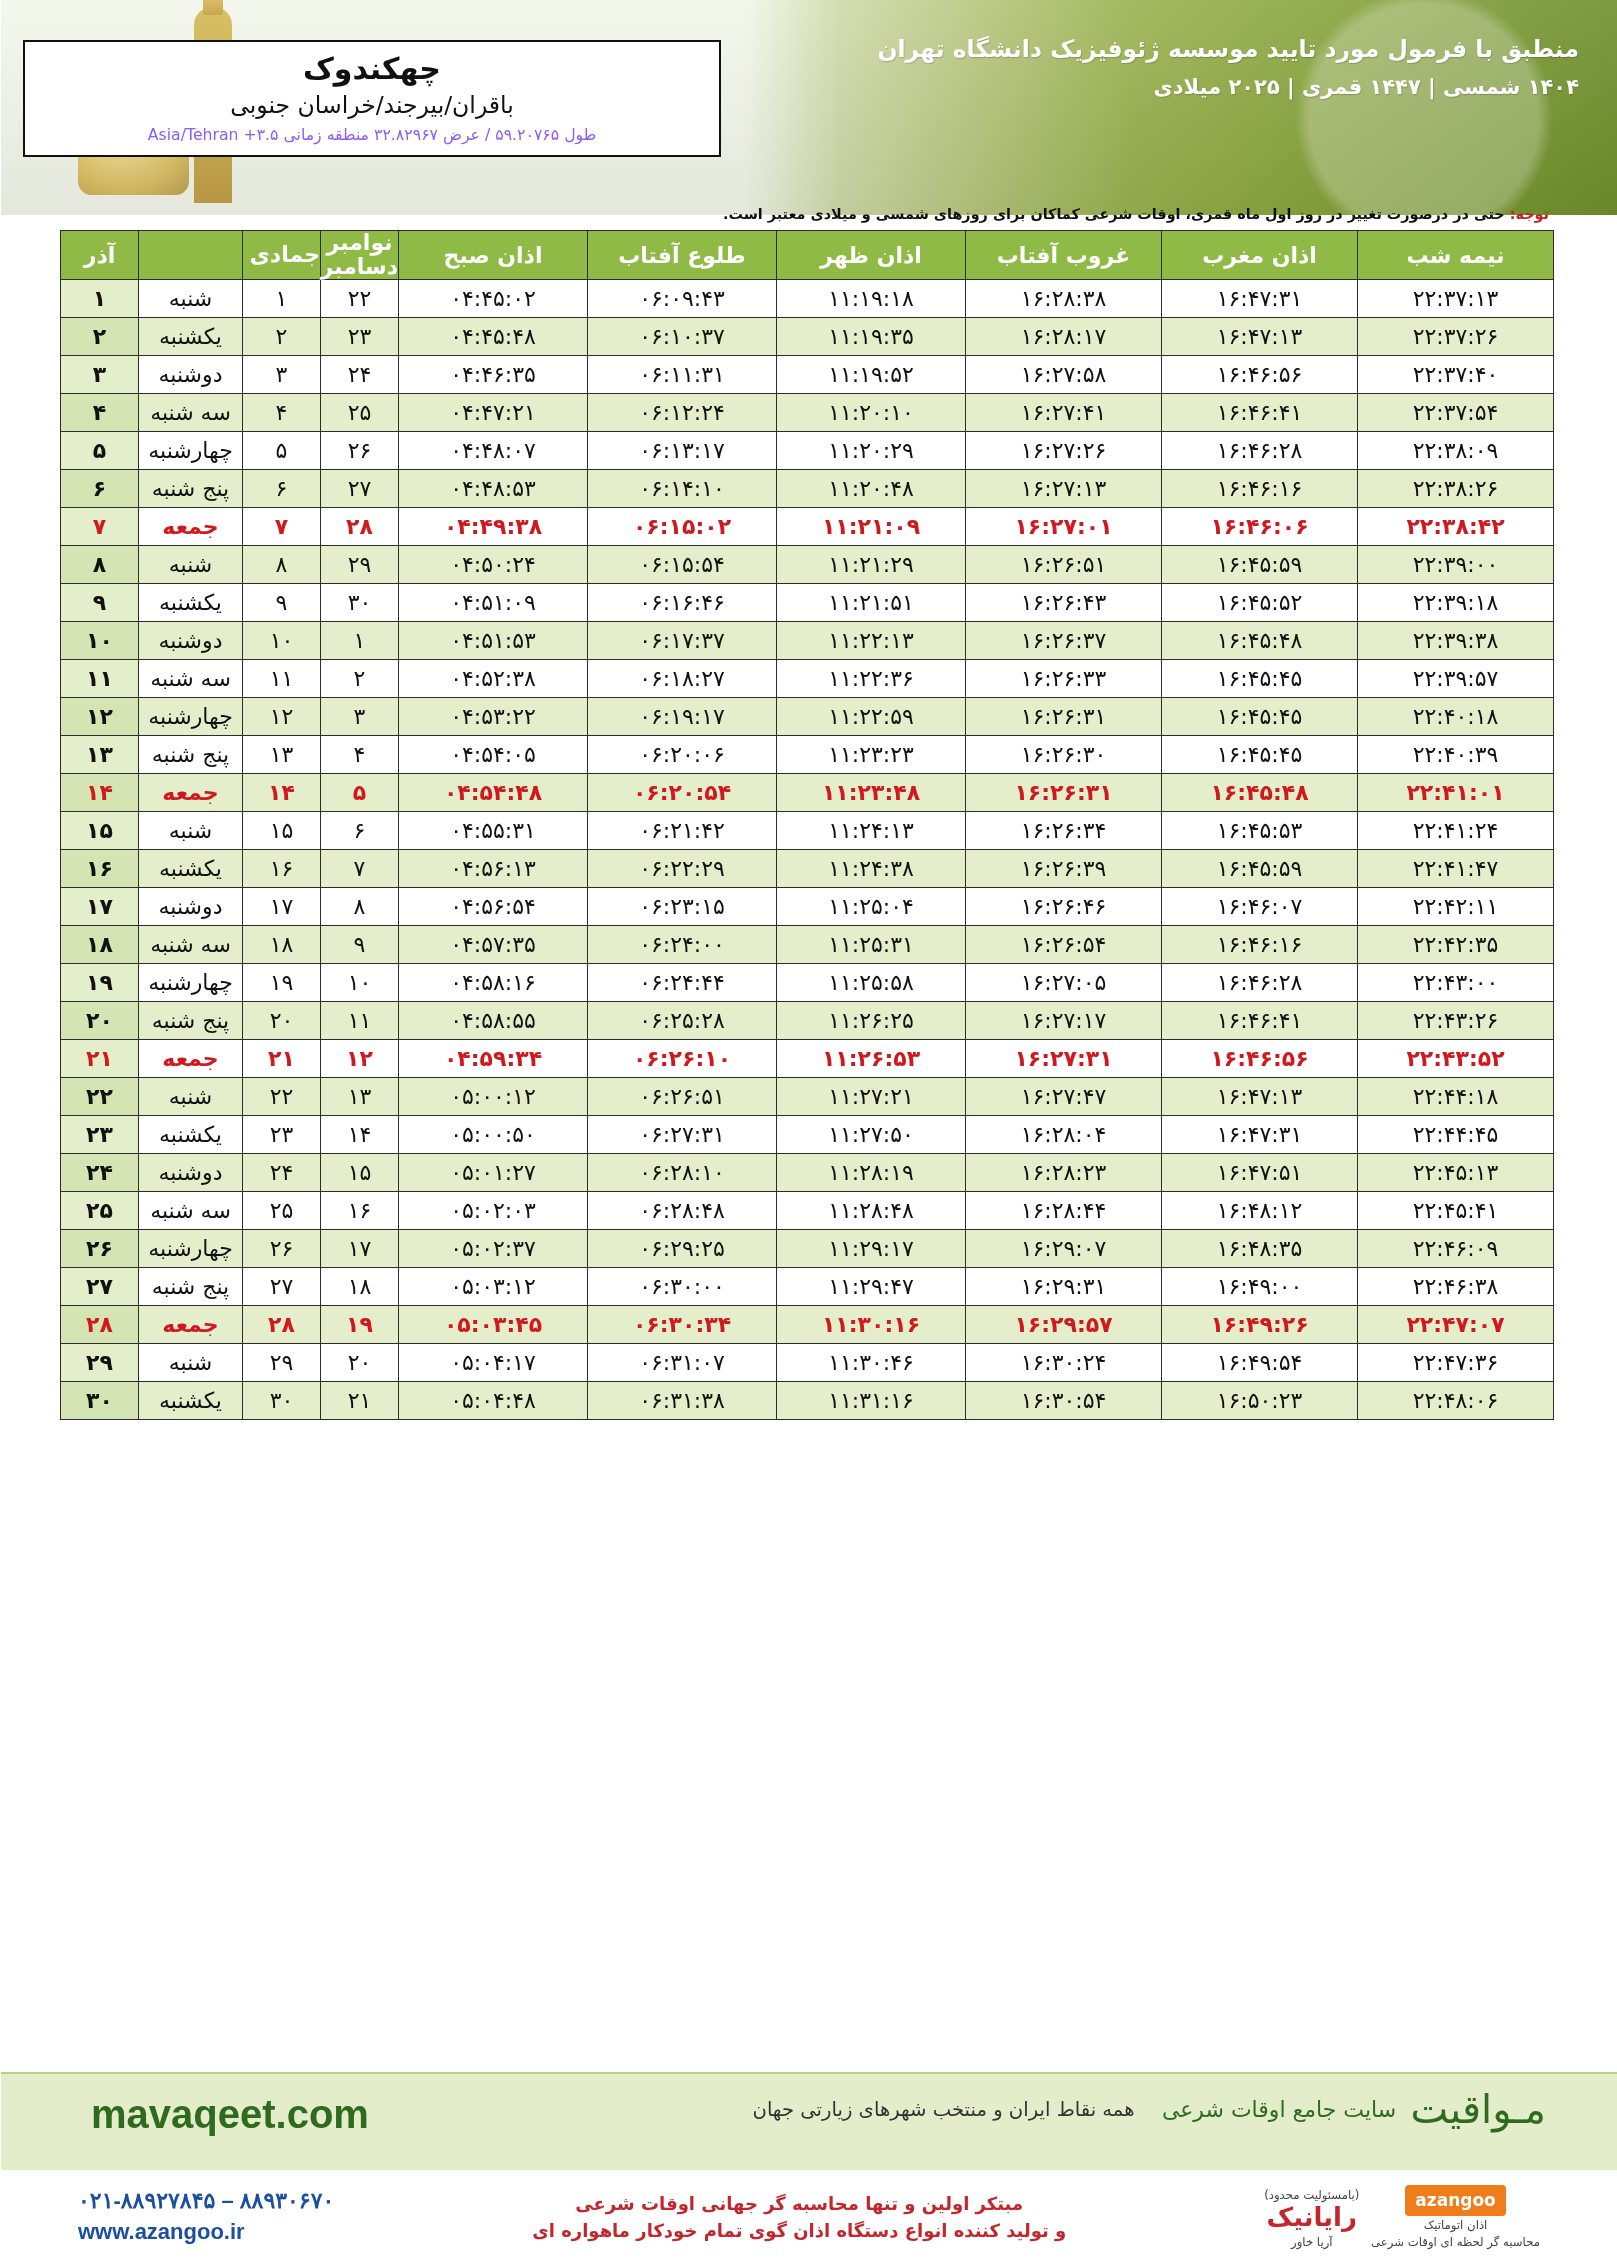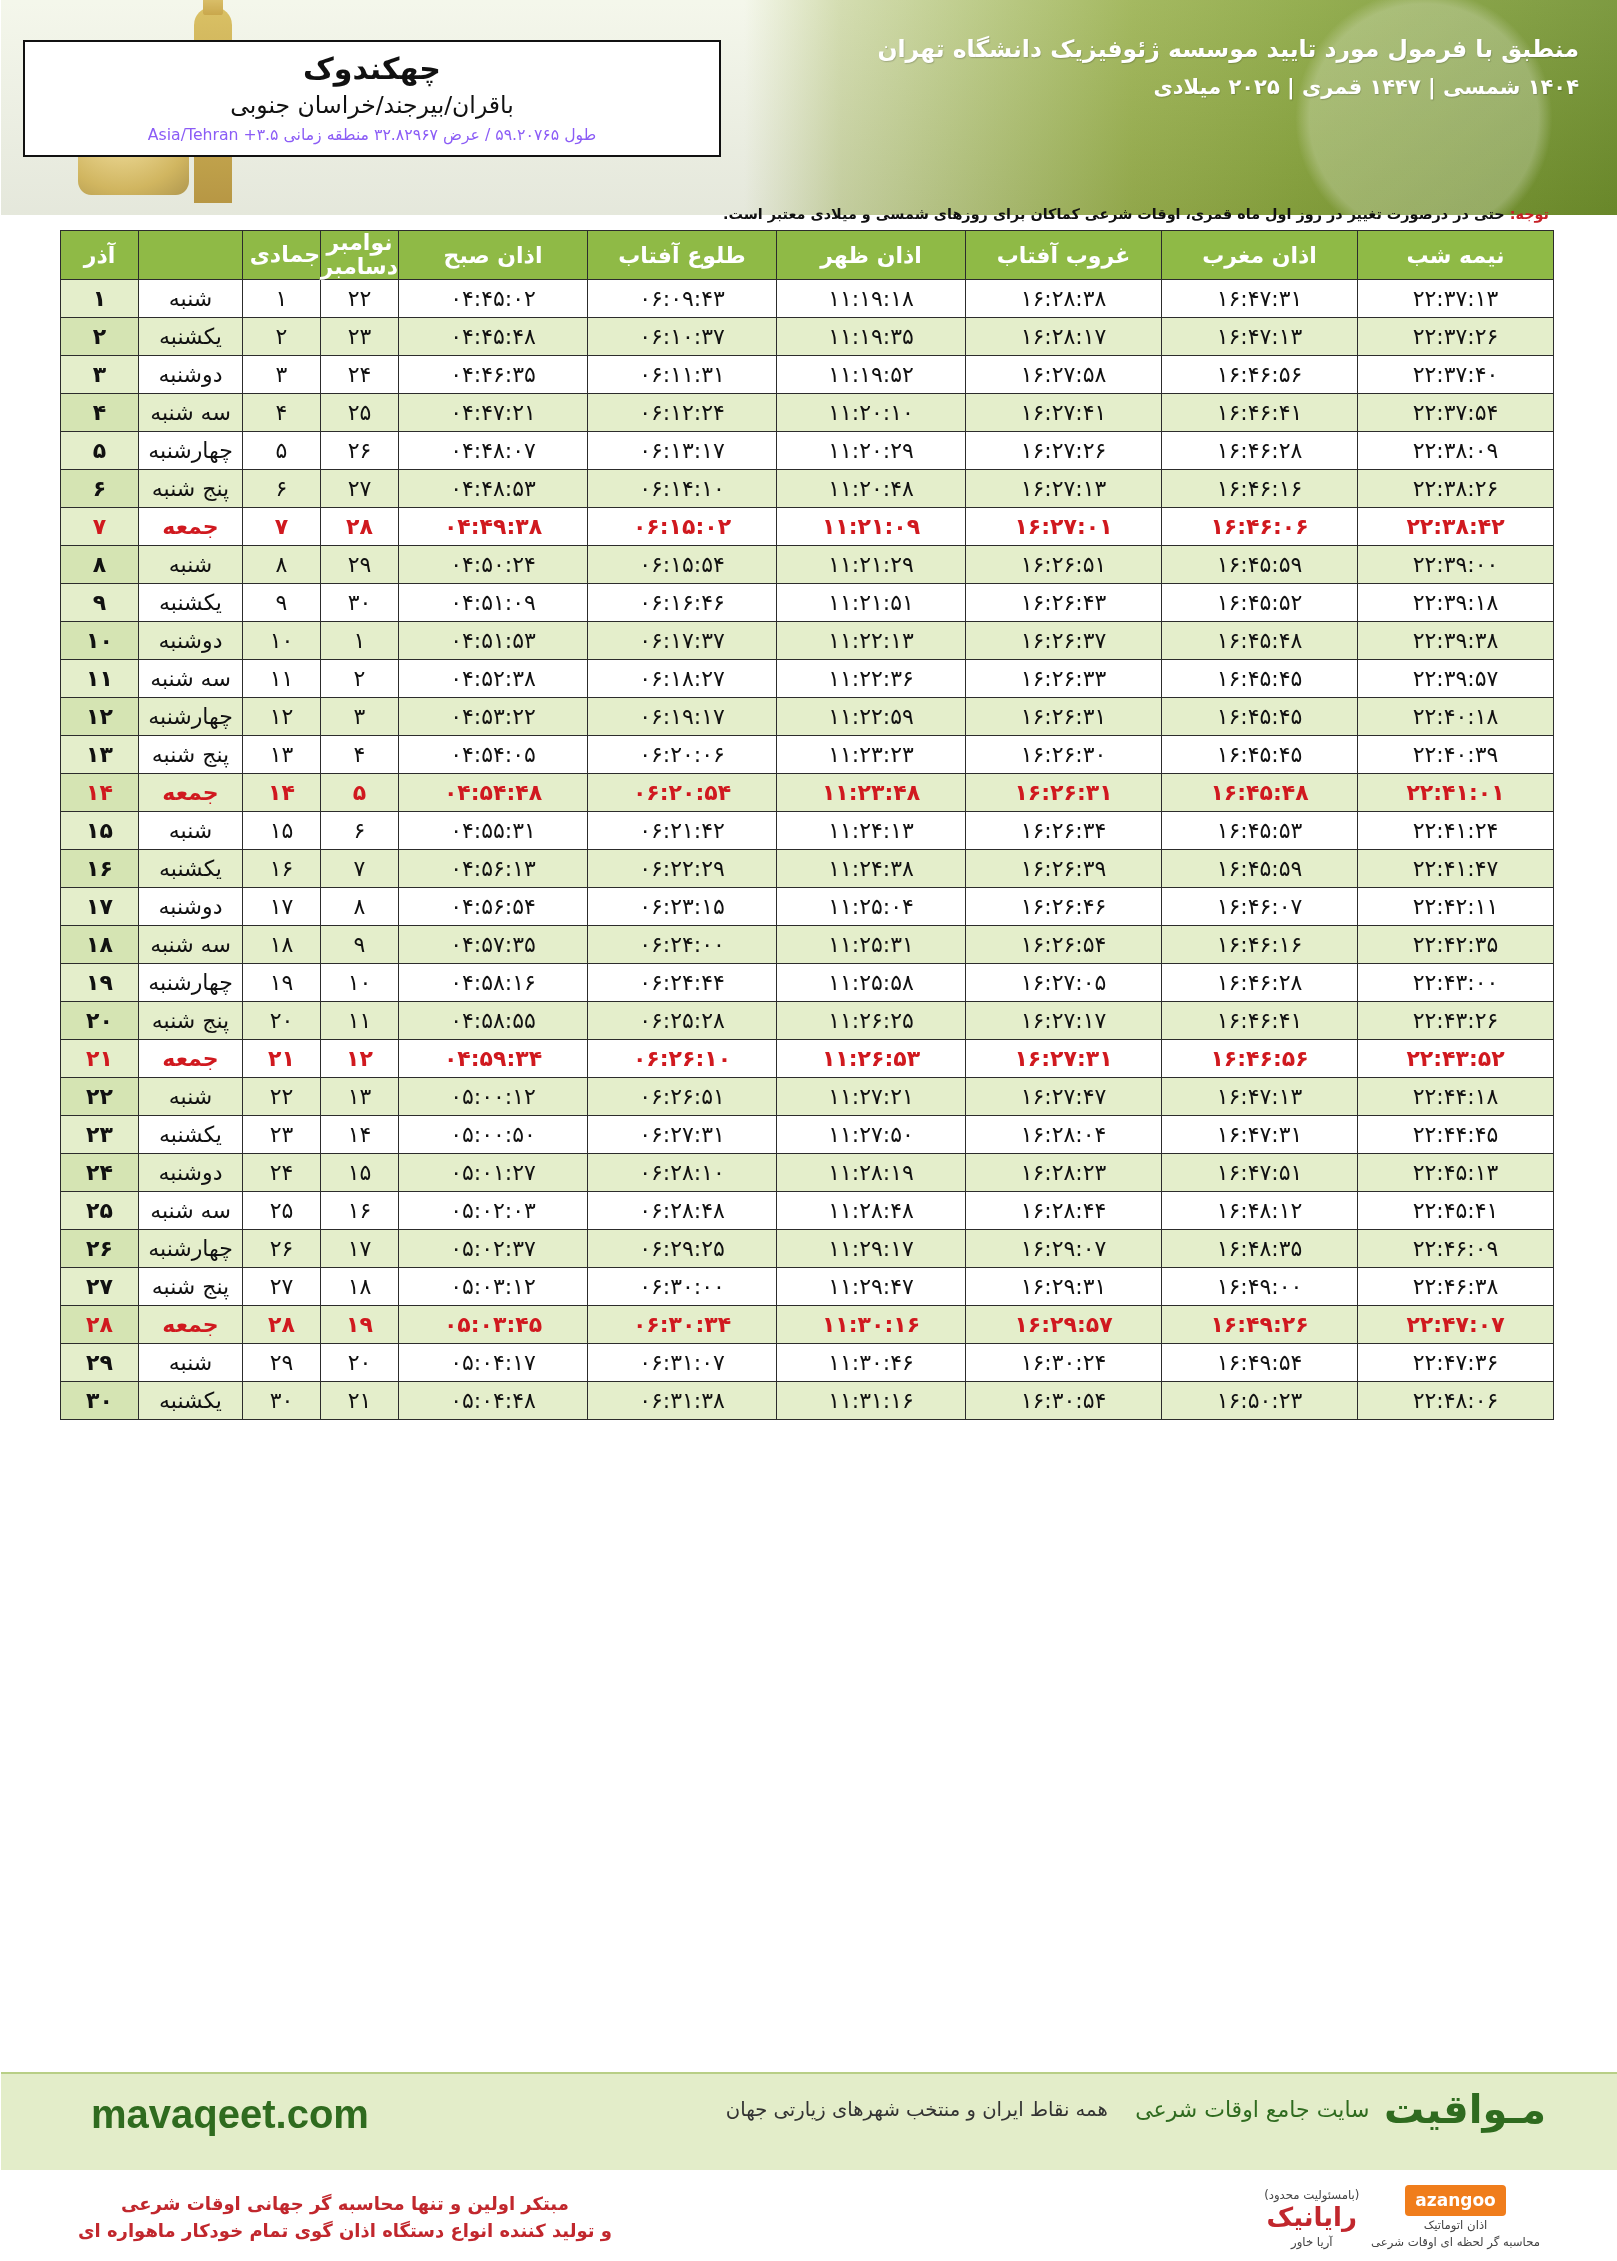--- a/index.html
+++ b/index.html
@@ -205,21 +205,21 @@
     position: absolute;
     top: 14.4px;
     right: 72px;
     display: flex;
     align-items: center;
     gap: 14.4px;
     direction: rtl;
   }
   .brand-maqt {
     font-size: 40px;
-    font-weight: bold;
+    font-weight: normal;
     color: #2f6b1f;
     letter-spacing: 1.3px;
   }
   .brand-tag {
     font-size: 22px;
     color: #2f6b1f;
     margin-left: 13px;
   }
   .brand-sub {
     font-size: 19.6px;
@@ -732,15 +732,19 @@
         <div class="logo-rayanik">رایانیک</div>
         <div class="logo-small">آریا خاور</div>
       </div>
     </div>
 
     <div class="fb-center">
       <div>مبتکر اولین و تنها محاسبه گر جهانی اوقات شرعی</div>
       <div>و تولید کننده انواع دستگاه اذان گوی تمام خودکار ماهواره ای</div>
     </div>
 
+    <div class="fb-left">
+      <div>۰۲۱-۸۸۹۲۷۸۴۵ – ۸۸۹۳۰۶۷۰</div>
+      <div>www.azangoo.ir</div>
+    </div>
   </div>
 </div>
 
 
 </body></html>

